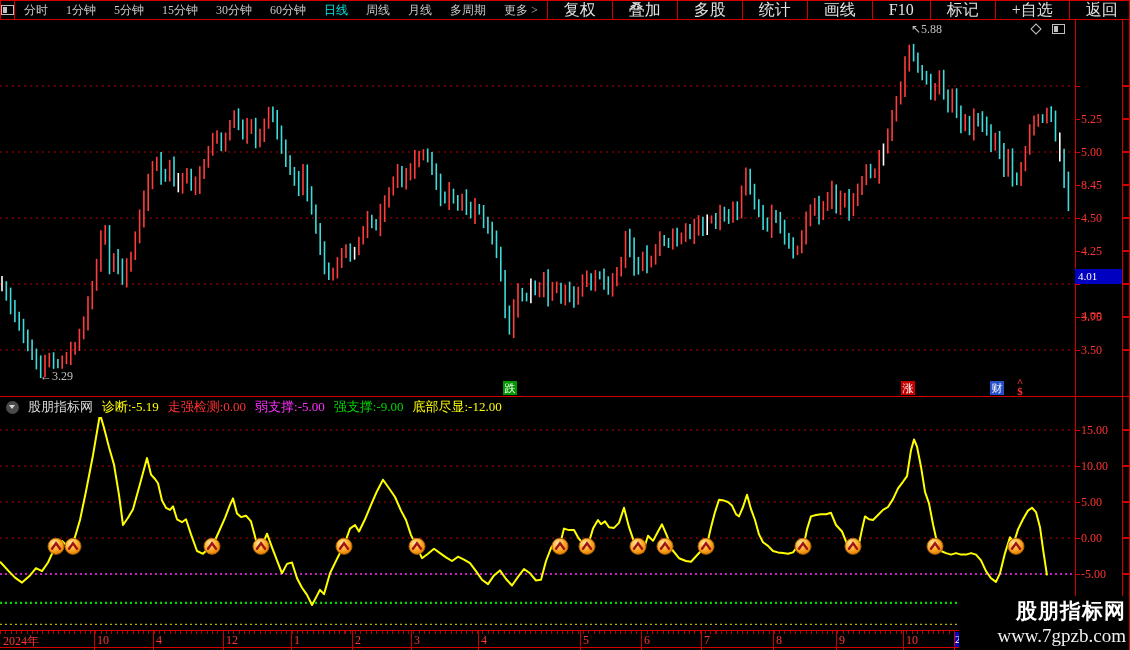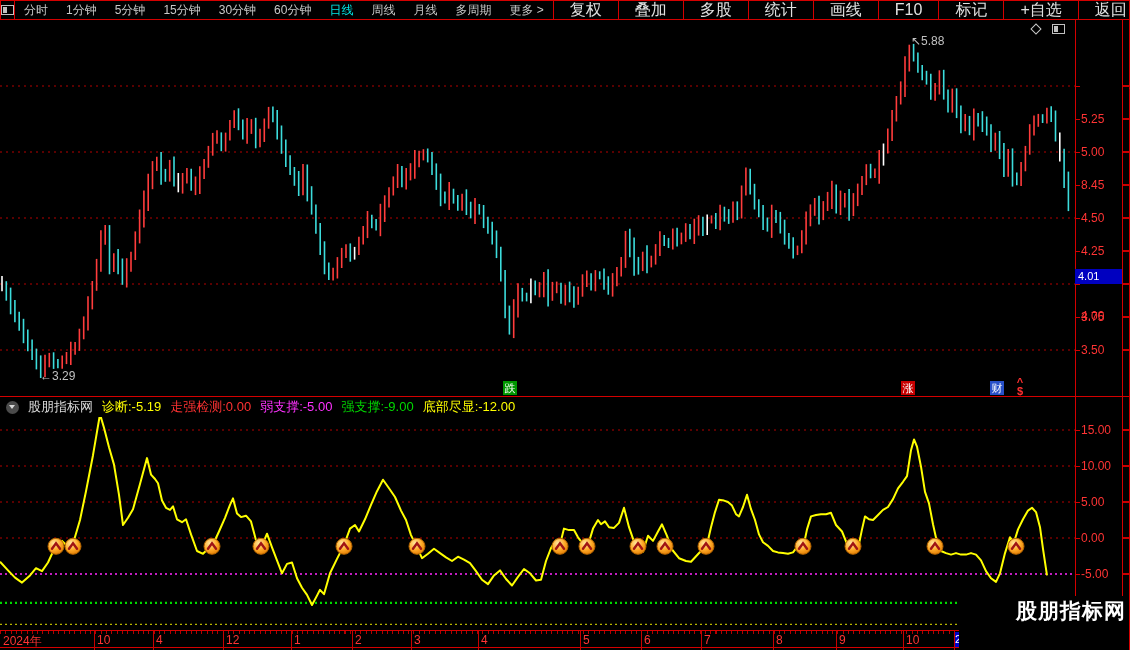--- a/index.html
+++ b/index.html
@@ -1,18 +1,18 @@
 <!DOCTYPE html>
 <html><head>
 <meta charset="utf-8">
 <style>
   html,body{margin:0;padding:0;background:#000;}
   *{box-sizing:border-box;}
   #app{position:relative;width:1130px;height:650px;background:#000;overflow:hidden;
-       font-family:Liberation Sans, sans-serif;-webkit-font-smoothing:none;}
+       font-family:Liberation Serif, serif;-webkit-font-smoothing:none;}
   
   .toolbar{position:absolute;left:0;top:0;width:1130px;height:20px;display:flex;align-items:stretch;
            border-top:1px solid #d40000;border-bottom:1px solid #d40000;border-left:1px solid #d40000;}
   .tf-icon-cell{width:22px;display:flex;align-items:center;justify-content:center;border-right:1px solid #d40000;}
   .panel-icon{width:13px;height:10px;border:1px solid #c0c0c0;position:relative;}
   .panel-icon::after{content:"";position:absolute;left:1px;top:1px;width:4px;height:6px;background:#c0c0c0;}
   .tf-tabs{display:flex;align-items:center;}
   .tf-tab{padding:0 9px;font-size:12px;color:#c8c8c8;line-height:18px;cursor:default;white-space:nowrap;}
   .tf-tab.active{color:#00e8e8;}
   .tb-spacer{flex:1;}
@@ -345,21 +345,21 @@
       <line x1="1038.3" y1="93.9" x2="1038.3" y2="106.8" stroke="#ff3c3c" stroke-width="1.6"></line>
       <line x1="1042.6" y1="94.2" x2="1042.6" y2="103.0" stroke="#3cdcdc" stroke-width="1.6"></line>
       <line x1="1046.9" y1="87.8" x2="1046.9" y2="103.4" stroke="#ff3c3c" stroke-width="1.6"></line>
       <line x1="1051.2" y1="86.3" x2="1051.2" y2="102.0" stroke="#3cdcdc" stroke-width="1.6"></line>
       <line x1="1055.5" y1="90.5" x2="1055.5" y2="121.5" stroke="#3cdcdc" stroke-width="1.6"></line>
       <line x1="1059.8" y1="112.4" x2="1059.8" y2="141.4" stroke="#ffffff" stroke-width="1.6"></line>
       <line x1="1064.1" y1="128.7" x2="1064.1" y2="167.9" stroke="#3cdcdc" stroke-width="1.6"></line>
       <line x1="1068.4" y1="151.6" x2="1068.4" y2="191.1" stroke="#3cdcdc" stroke-width="1.6"></line>
     </svg>
 
-  <div class="annotation" style="left:911px;top:34px;">↖5.88</div>
+  <div class="annotation" style="left:911px;top:22px;">↖5.88</div>
   <div class="annotation" style="left:40px;top:369px;">←3.29</div>
 
   <div id="badges">
       <div class="badge" style="left: 503px; background: rgb(0, 150, 0);">跌</div>
       <div class="badge" style="left: 901px; background: rgb(200, 0, 0);">涨</div>
       <div class="badge" style="left: 990px; background: rgb(40, 80, 200);">财</div>
       <div class="dollar-badge" style="left: 1015px;">
         <div>^</div>
         <div>$</div>
       </div>
@@ -552,15 +552,16 @@
       <div class="bottom-tick" style="left: 836px;"></div>
       <div class="date-sep" style="left: 903px;"></div>
       <div class="bottom-tick" style="left: 903px;"></div>
       <div class="date-sep" style="left: 954px;"></div>
       <div class="bottom-tick" style="left: 954px;"></div>
     </div>
   <div class="date-highlight">2</div>
 
   <div class="watermark">
     <div class="wm-line1">股朋指标网</div>
+    <div class="wm-line2">www.7gpzb.com</div>
   </div>
 
 </div>
 
 </body></html>

